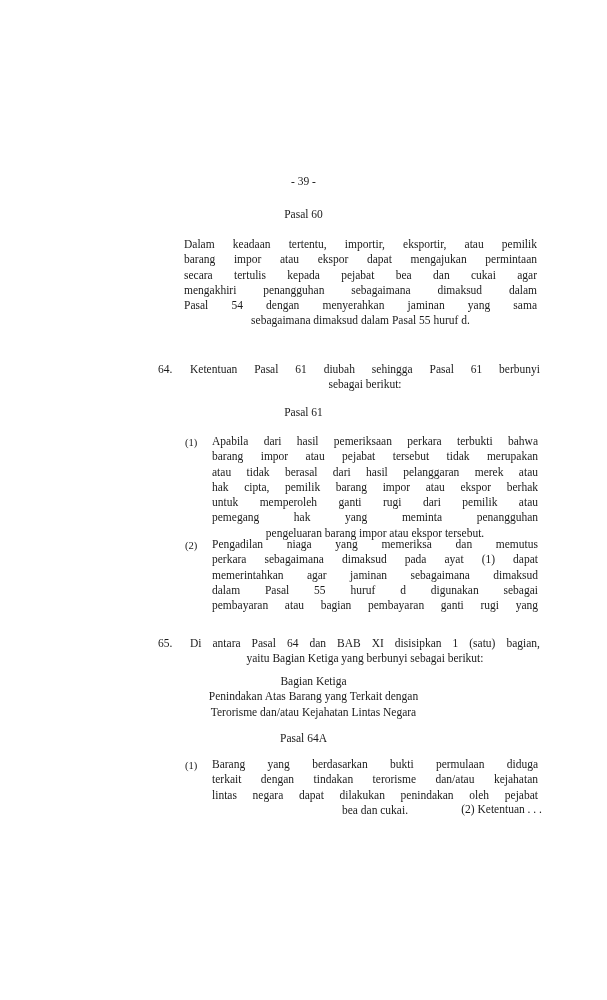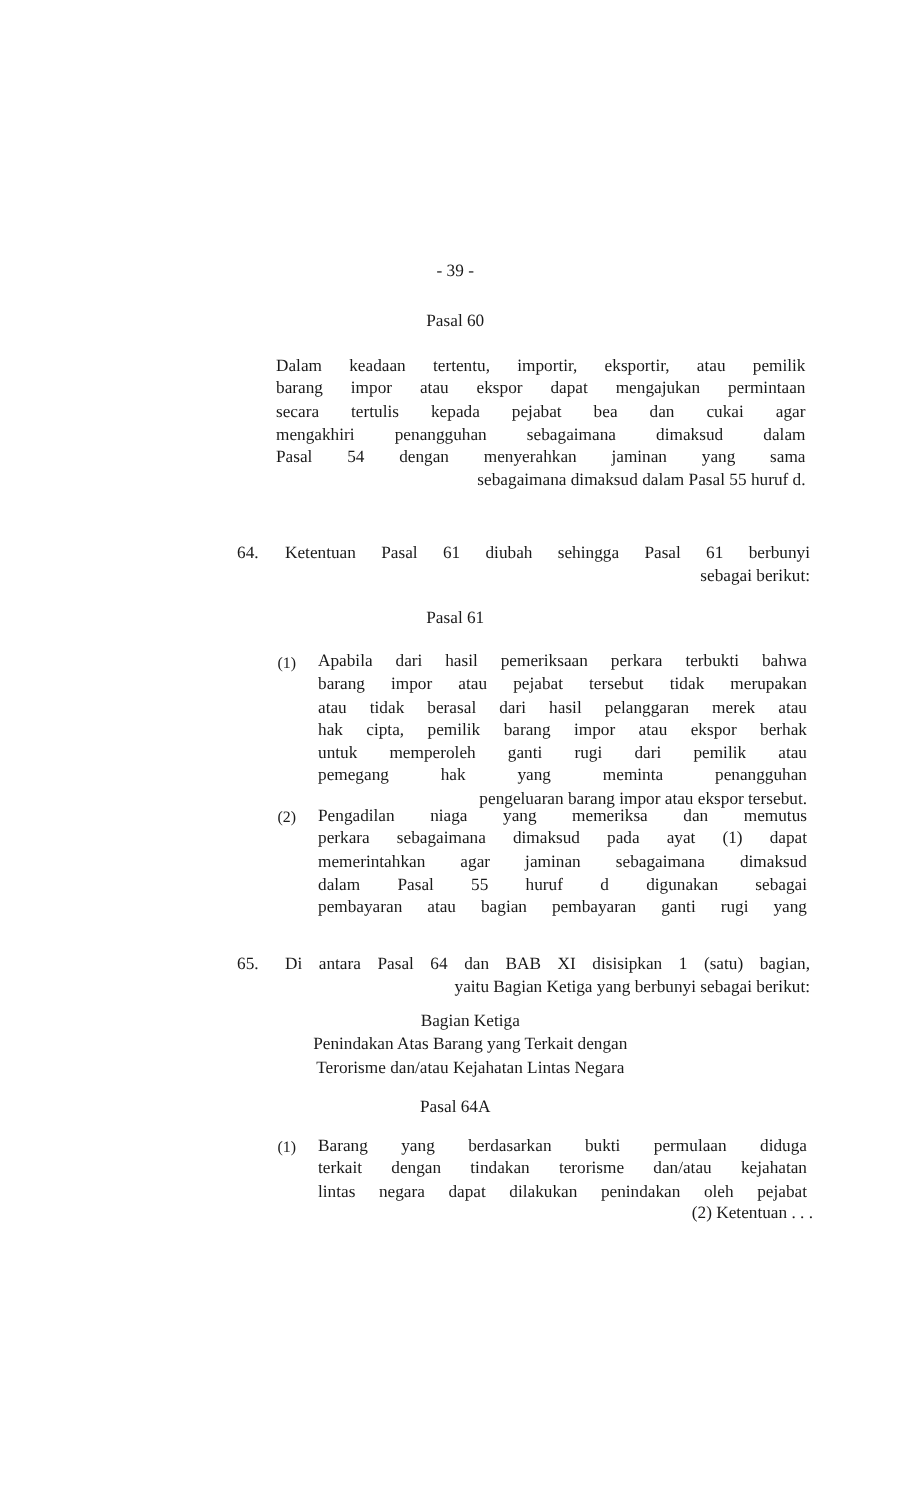--- a/index.html
+++ b/index.html
@@ -18,21 +18,21 @@
   .center-head { left: 0; width: 607px; text-align: center; }
   .center-head.nudge { left: 10px; }
   .para { left: 184px; width: 353px; }
   .numitem { left: 158px; width: 382px; }
   .numitem .num { position: absolute; left: 0; top: 0; }
   .numitem .itext { margin-left: 32px; }
   .subitem { left: 185px; width: 353px; }
   .subitem .marker { position: absolute; left: 0; top: 1px; font-size: 10.6px; }
   .subitem .stext { margin-left: 27px; }
   .jl { text-align: justify; text-align-last: justify; }
-  .ll { text-align: right; }
+  .ll { text-align: center; }
   .cl { text-align: center; }
   .catchword { left: 184px; width: 358px; text-align: right; }
 </style>
 </head>
 <body>
 
 <div class="page">
 
   <div class="block center-head" style="top:174px">-  39  -</div>
 
@@ -96,18 +96,19 @@
     </div>
 
   <div class="block center-head" style="top:731px">Pasal 64A</div>
 
   <div class="block subitem" style="top:757px">
     <span class="marker">(1)</span>
     <div class="stext">
         <div class="jl">Barang yang berdasarkan bukti permulaan diduga</div>
         <div class="jl">terkait dengan tindakan terorisme dan/atau kejahatan</div>
         <div class="jl">lintas negara dapat dilakukan penindakan oleh pejabat</div>
+        <div class="ll">bea dan cukai.</div>
       </div>
   </div>
 
   <div class="block catchword" style="top:802px">(2) Ketentuan  . . .</div>
 
 </div>
 
 </body></html>

